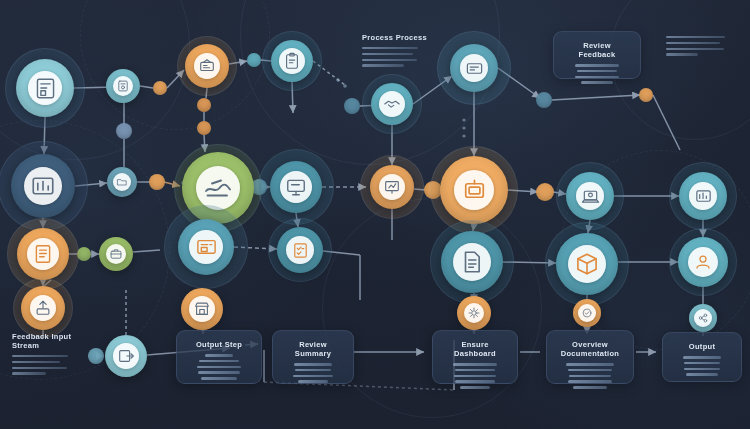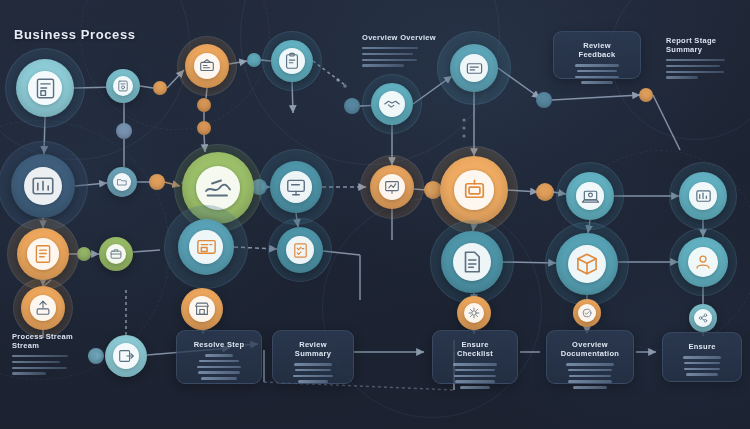--- a/index.html
+++ b/index.html
@@ -191,21 +191,20 @@
         <circle cx="249" cy="62" r="1.8"></circle>
       <circle cx="338" cy="80" r="1.8"></circle>
         <circle cx="345" cy="86" r="1.8"></circle>
       <circle cx="183" cy="183" r="1.8"></circle>
       <circle cx="464" cy="120" r="1.6"></circle>
         <circle cx="464" cy="128" r="1.6"></circle>
       <circle cx="464" cy="136" r="1.6"></circle>
     </g>
   </svg>
 
-  <div id="title">Business Process</div>
 
   <div id="layer-pips">
       <div class="pip" style="left: 160px; top: 88px; width: 14px; height: 14px; background: rgb(240, 169, 94); opacity: 0.92;"></div>
       <div class="pip" style="left: 254px; top: 60px; width: 14px; height: 14px; background: rgb(99, 179, 196); opacity: 0.92;"></div>
       <div class="pip" style="left: 352px; top: 106px; width: 16px; height: 16px; background: rgb(92, 143, 168); opacity: 0.92;"></div>
       <div class="pip" style="left: 204px; top: 105px; width: 14px; height: 14px; background: rgb(231, 159, 88); opacity: 0.92;"></div>
       <div class="pip" style="left: 204px; top: 128px; width: 14px; height: 14px; background: rgb(231, 159, 88); opacity: 0.92;"></div>
       <div class="pip" style="left: 157px; top: 182px; width: 16px; height: 16px; background: rgb(240, 169, 94); opacity: 0.92;"></div>
       <div class="pip" style="left: 259px; top: 187px; width: 16px; height: 16px; background: rgb(111, 168, 189); opacity: 0.92;"></div>
       <div class="pip" style="left: 433px; top: 190px; width: 18px; height: 18px; background: rgb(240, 169, 94); opacity: 0.92;"></div>
@@ -535,80 +534,79 @@
               <rect x="3" y="4" width="11" height="12" rx="1.2"></rect>
               <path d="M11 10 H18"></path>
               <path d="M15.5 7.5 L18 10 L15.5 12.5"></path>
             </svg>
           </div>
         </div>
       </div>
     </div>
   <div id="layer-panels">
       <div class="bare" style="left: 362px; top: 33px; width: 78px;">
-        <div class="p-title">Overview Overview</div>
+        <div class="p-title">Process Process</div>
         <div class="p-line" style="width: 72%;"></div>
         <div class="p-line" style="width: 66%;"></div>
         <div class="p-line" style="width: 70%;"></div>
         <div class="p-line" style="width: 54%;"></div>
       </div>
       <div class="panel" style="left: 553px; top: 31px; width: 88px; height: 48px;">
         <div class="p-title">Review Feedback</div>
         <div class="p-line" style="width: 70%;"></div>
         <div class="p-line" style="width: 64%;"></div>
         <div class="p-line" style="width: 68%;"></div>
         <div class="p-line" style="width: 50%;"></div>
       </div>
       <div class="bare" style="left: 666px; top: 36px; width: 80px;">
-        <div class="p-title">Report Stage Summary</div>
         <div class="p-line" style="width: 74%;"></div>
         <div class="p-line" style="width: 68%;"></div>
         <div class="p-line" style="width: 72%;"></div>
         <div class="p-line" style="width: 40%;"></div>
       </div>
       <div class="bare" style="left: 12px; top: 332px; width: 78px;">
-        <div class="p-title">Process Stream Stream</div>
+        <div class="p-title">Feedback Input Stream</div>
         <div class="p-line" style="width: 72%;"></div>
         <div class="p-line" style="width: 62%;"></div>
         <div class="p-line" style="width: 70%;"></div>
         <div class="p-line" style="width: 44%;"></div>
       </div>
       <div class="panel" style="left: 176px; top: 330px; width: 86px; height: 54px;">
-        <div class="p-title">Resolve Step</div>
+        <div class="p-title">Output Step</div>
         <div class="p-line" style="width: 44%;"></div>
         <div class="p-line" style="width: 66%;"></div>
         <div class="p-line" style="width: 70%;"></div>
         <div class="p-line" style="width: 68%;"></div>
         <div class="p-line" style="width: 58%;"></div>
       </div>
       <div class="panel" style="left: 272px; top: 330px; width: 82px; height: 54px;">
         <div class="p-title">Review Summary</div>
         <div class="p-line" style="width: 66%;"></div>
         <div class="p-line" style="width: 62%;"></div>
         <div class="p-line" style="width: 68%;"></div>
         <div class="p-line" style="width: 52%;"></div>
       </div>
       <div class="panel" style="left: 432px; top: 330px; width: 86px; height: 54px;">
-        <div class="p-title">Ensure Checklist</div>
+        <div class="p-title">Ensure Dashboard</div>
         <div class="p-line" style="width: 70%;"></div>
         <div class="p-line" style="width: 64%;"></div>
         <div class="p-line" style="width: 68%;"></div>
         <div class="p-line" style="width: 66%;"></div>
         <div class="p-line" style="width: 48%;"></div>
       </div>
       <div class="panel" style="left: 546px; top: 330px; width: 88px; height: 54px;">
         <div class="p-title">Overview Documentation</div>
         <div class="p-line" style="width: 74%;"></div>
         <div class="p-line" style="width: 70%;"></div>
         <div class="p-line" style="width: 66%;"></div>
         <div class="p-line" style="width: 68%;"></div>
         <div class="p-line" style="width: 52%;"></div>
       </div>
       <div class="panel" style="left: 662px; top: 332px; width: 80px; height: 50px;">
-        <div class="p-title">Ensure</div>
+        <div class="p-title">Output</div>
         <div class="p-line" style="width: 68%;"></div>
         <div class="p-line" style="width: 64%;"></div>
         <div class="p-line" style="width: 66%;"></div>
         <div class="p-line" style="width: 56%;"></div>
       </div>
     </div>
 
 </div>
 
 </body></html>

